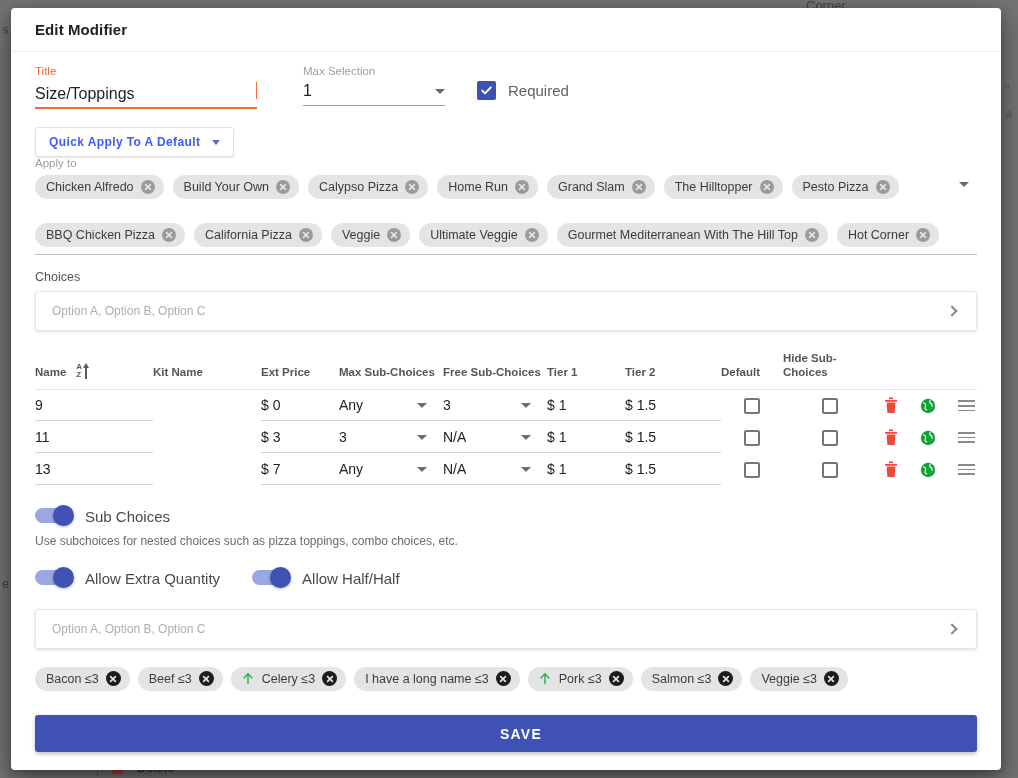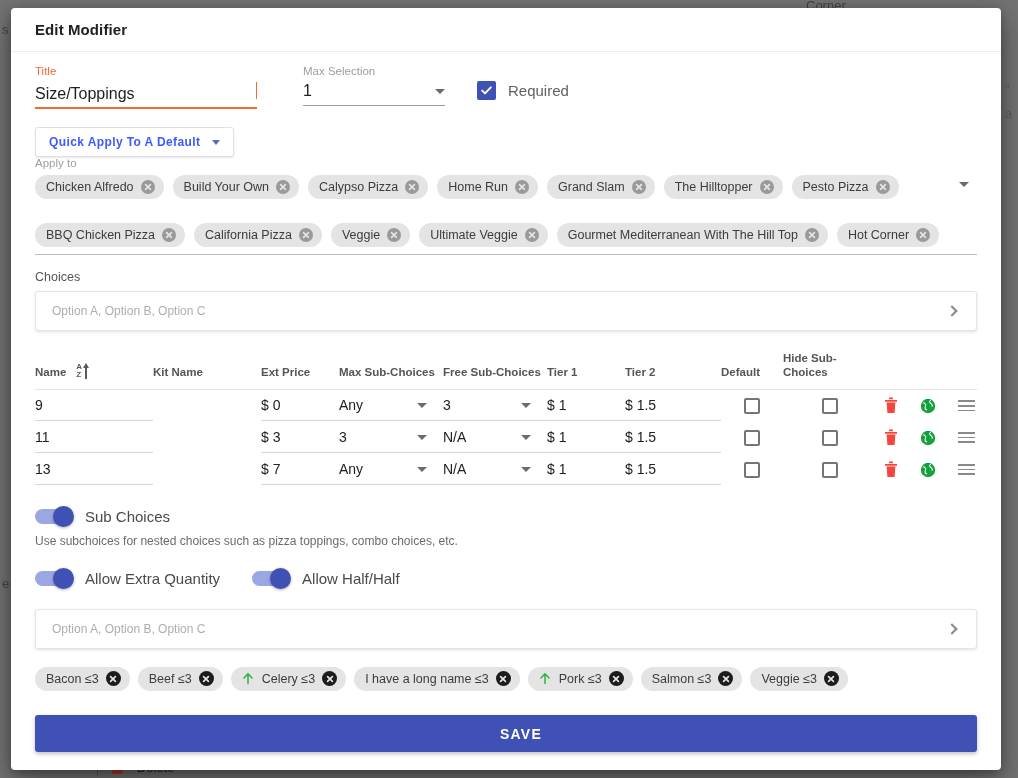--- a/index.html
+++ b/index.html
@@ -269,21 +269,21 @@
   .actions-cell {
     display: flex; align-items: center; gap: 22px;
     justify-content: flex-end; height: 30px;
     padding-right: 2px;
   }
   .icon-btn { cursor: pointer; display: flex; }
   .hamb { display: flex; flex-direction: column; gap: 3px; cursor: grab; }
   .hamb i { display: block; width: 17px; height: 1.6px; background: #8a8a8a; }
 
   
-  .toggle-row { display: flex; align-items: center; gap: 13px; }
+  .toggle-row { display: flex; gap: 13px; }
   .toggles-area { margin-top: 22px; }
   .switch {
     width: 37px; height: 15px; border-radius: 8px;
     background: #9aa7e3;
     position: relative; cursor: pointer; flex: 0 0 auto;
   }
   .switch .knob {
     position: absolute; right: -2px; top: -3px;
     width: 21px; height: 21px; border-radius: 50%;
     background: #3f51b5;

